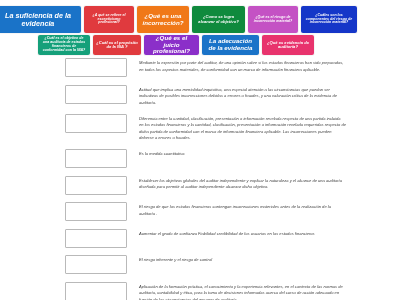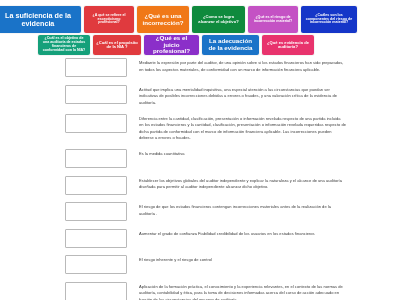--- a/index.html
+++ b/index.html
@@ -4,21 +4,21 @@
 <title>Actividad de emparejamiento</title>
 <style>
   html,body{margin:0;padding:0;}
   body{
     width:400px;height:300px;overflow:hidden;
     background:#ffffff;
     font-family:"Liberation Sans", sans-serif;
     color:#333333;
     -webkit-font-smoothing:antialiased;
   }
-  #app{position:relative;width:352px;height:300px;}
+  #app{position:relative;width:352px;height:300px;font-style:italic;}
 
   
   .tile-bank{
     padding:6px 0 0 0;
     display:flex;
     flex-direction:column;
     align-items:center;
     gap:2px;
   }
   .tile-row{

